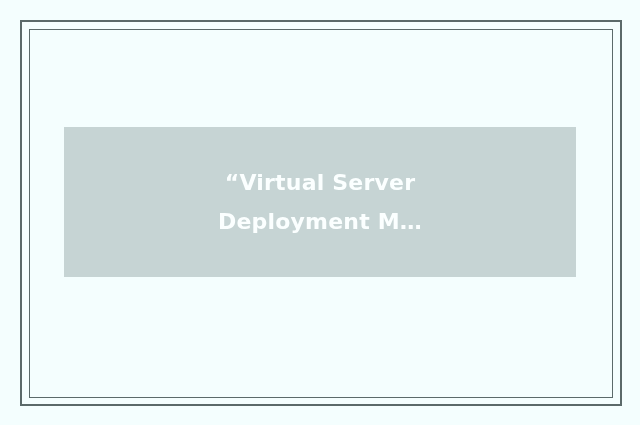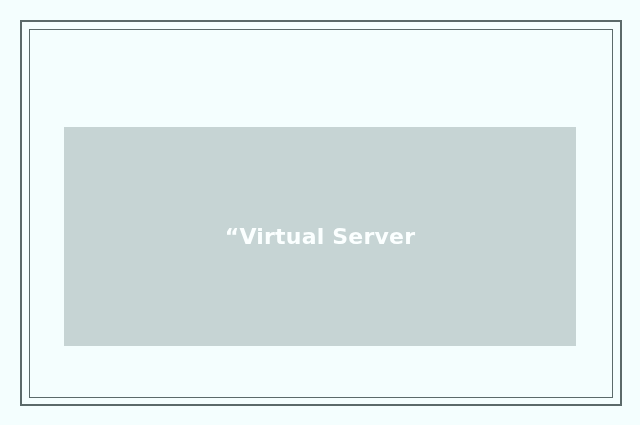--- a/index.html
+++ b/index.html
@@ -18,21 +18,21 @@
     }
     .inner-frame {
       position: absolute;
       left: 29px; top: 29px;
       width: 582px; height: 367px;
       border: 1px solid #5b6a6a;
     }
     .placeholder-box {
       position: absolute;
       left: 64px; top: 127px;
-      width: 512px; height: 219px;
+      width: 512px; height: 150px;
       background: #c6d4d4;
       display: flex;
       align-items: center;
       justify-content: center;
     }
     .caption {
       color: #fbffff;
       font-weight: bold;
       font-size: 22px;
       line-height: 39px;
@@ -43,14 +43,15 @@
   </style>
 </head>
 <body>
 
 <div class="outer-frame"></div>
 <div class="inner-frame"></div>
 
 <div class="placeholder-box">
   <div class="caption">
     <div>“Virtual Server</div>
+    <div>Deployment M…</div>
   </div>
 </div>
 
 </body></html>

